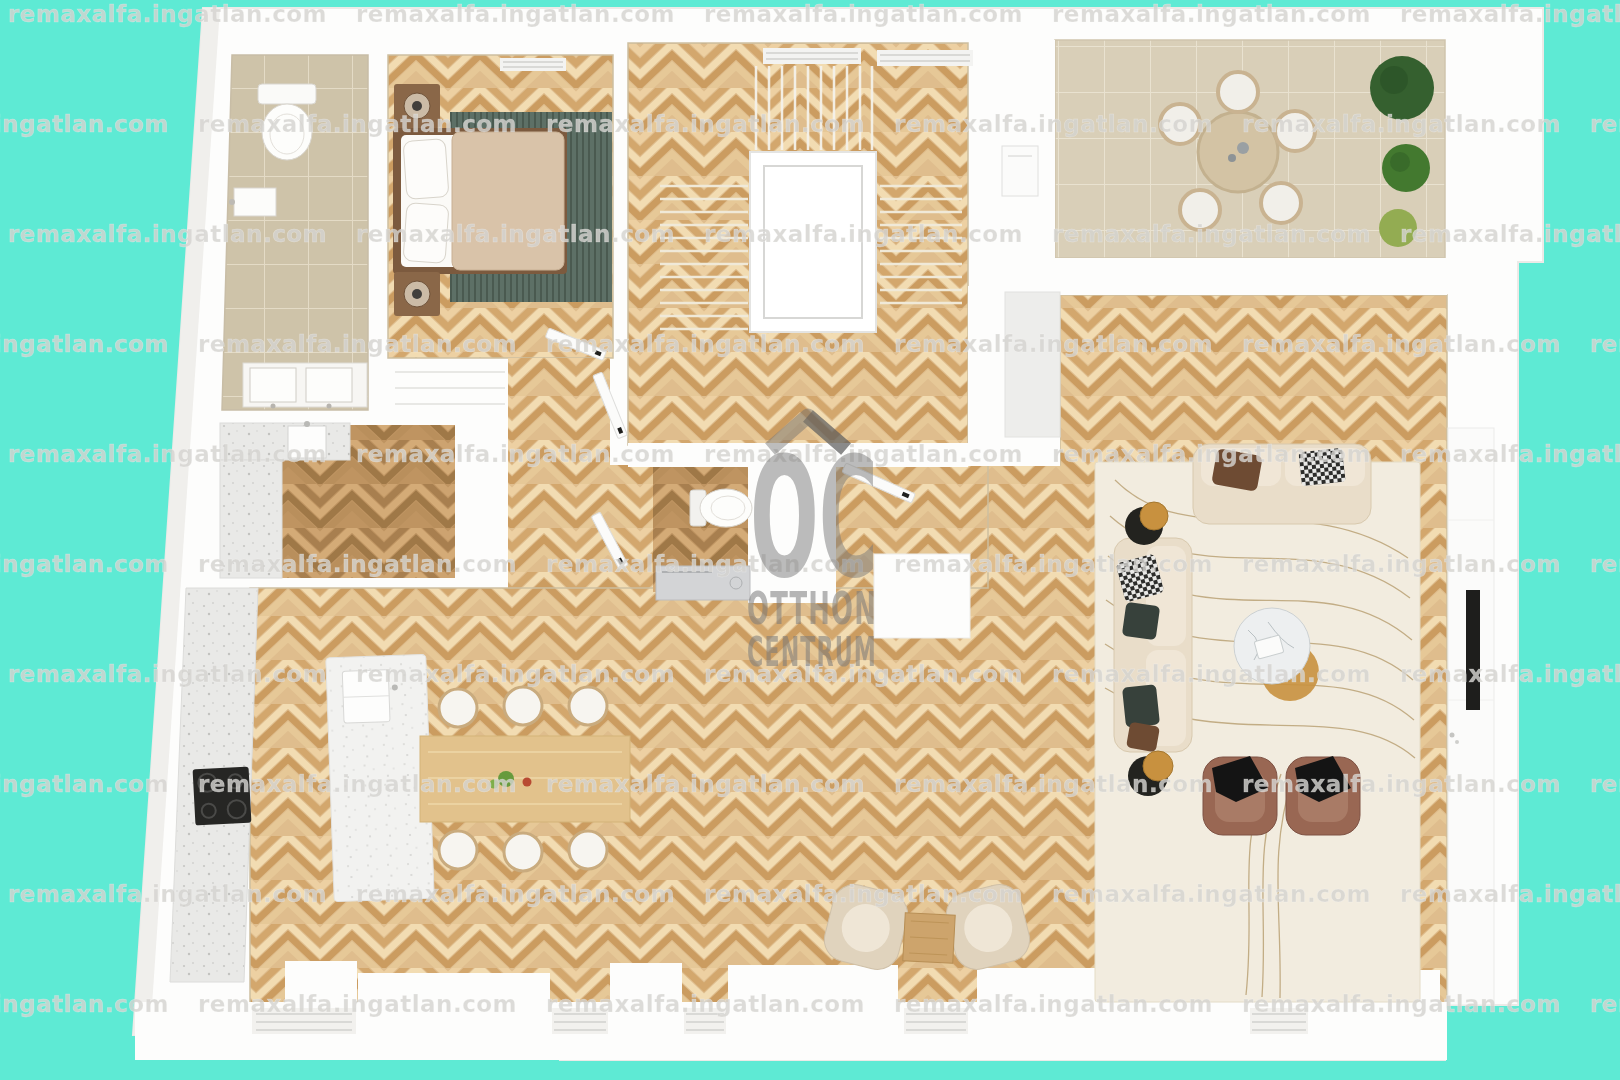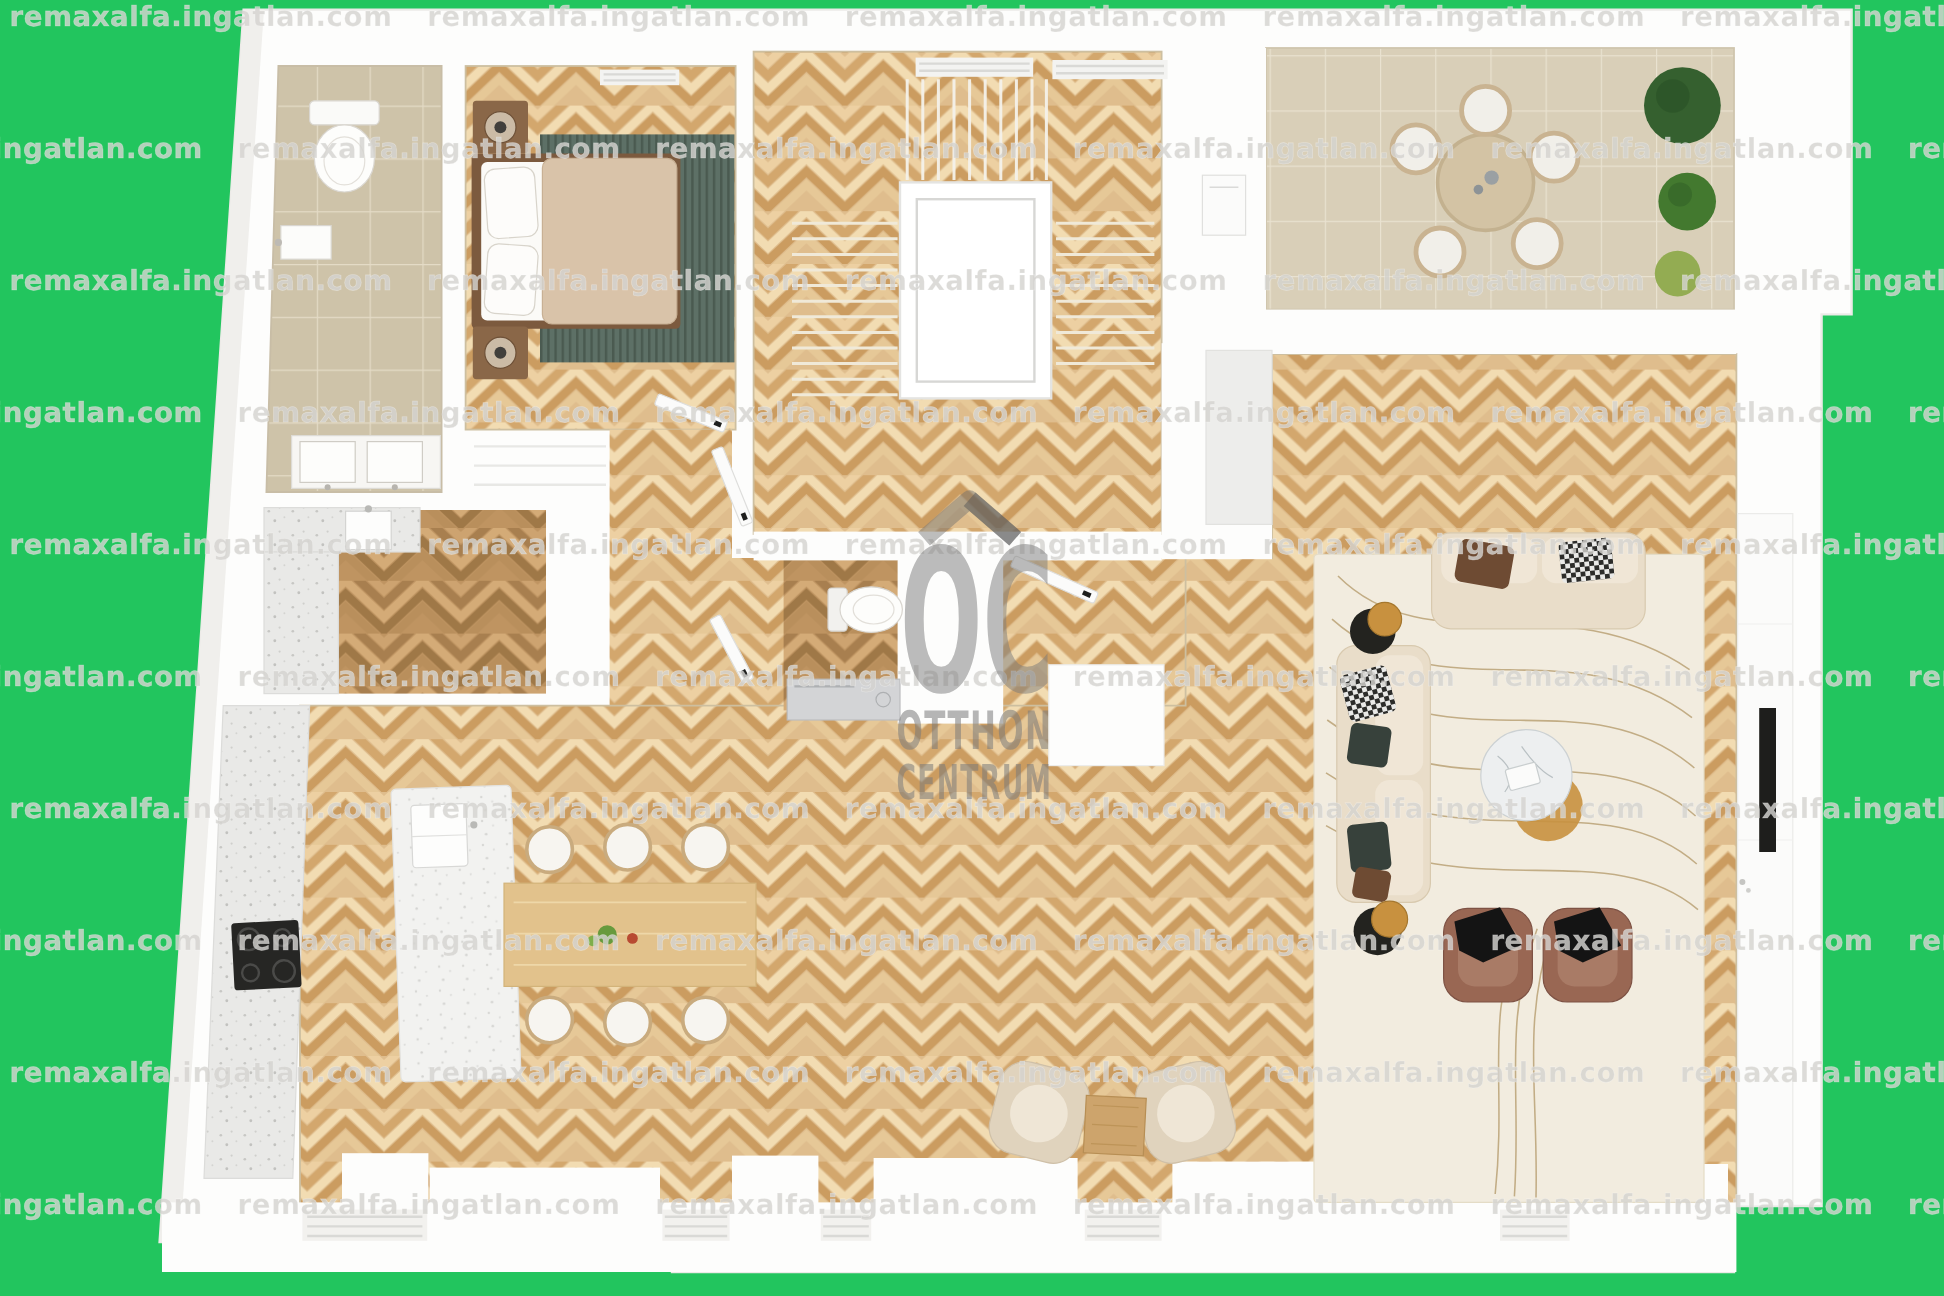--- a/index.html
+++ b/index.html
@@ -1,16 +1,16 @@
 <!DOCTYPE html>
 <html><head>
 <meta charset="utf-8">
 <style>
   html,body{margin:0;padding:0;background:#ffffff;}
-  .stage{position:relative;width:1620px;height:1080px;background:#22c55e;overflow:hidden;
+  .stage{position:relative;width:1620px;height:1080px;background:#5eead4;overflow:hidden;
          font-family:"DejaVu Sans","Liberation Sans",sans-serif;}
   svg{display:block;}
   .wm{font-family:"DejaVu Sans","Liberation Sans",sans-serif;
       font-size:23px;font-weight:bold;letter-spacing:.5px;
       fill:rgba(212,211,207,0.82);stroke:rgba(255,255,255,0.35);stroke-width:.5;}
   .logo-oc{font-family:"DejaVu Sans","Liberation Sans",sans-serif;
       font-weight:bold;fill:rgba(122,122,122,0.50);}
   .logo-word{font-family:"DejaVu Sans","Liberation Sans",sans-serif;
       font-weight:bold;fill:rgba(122,122,122,0.55);letter-spacing:2px;}
 </style>

